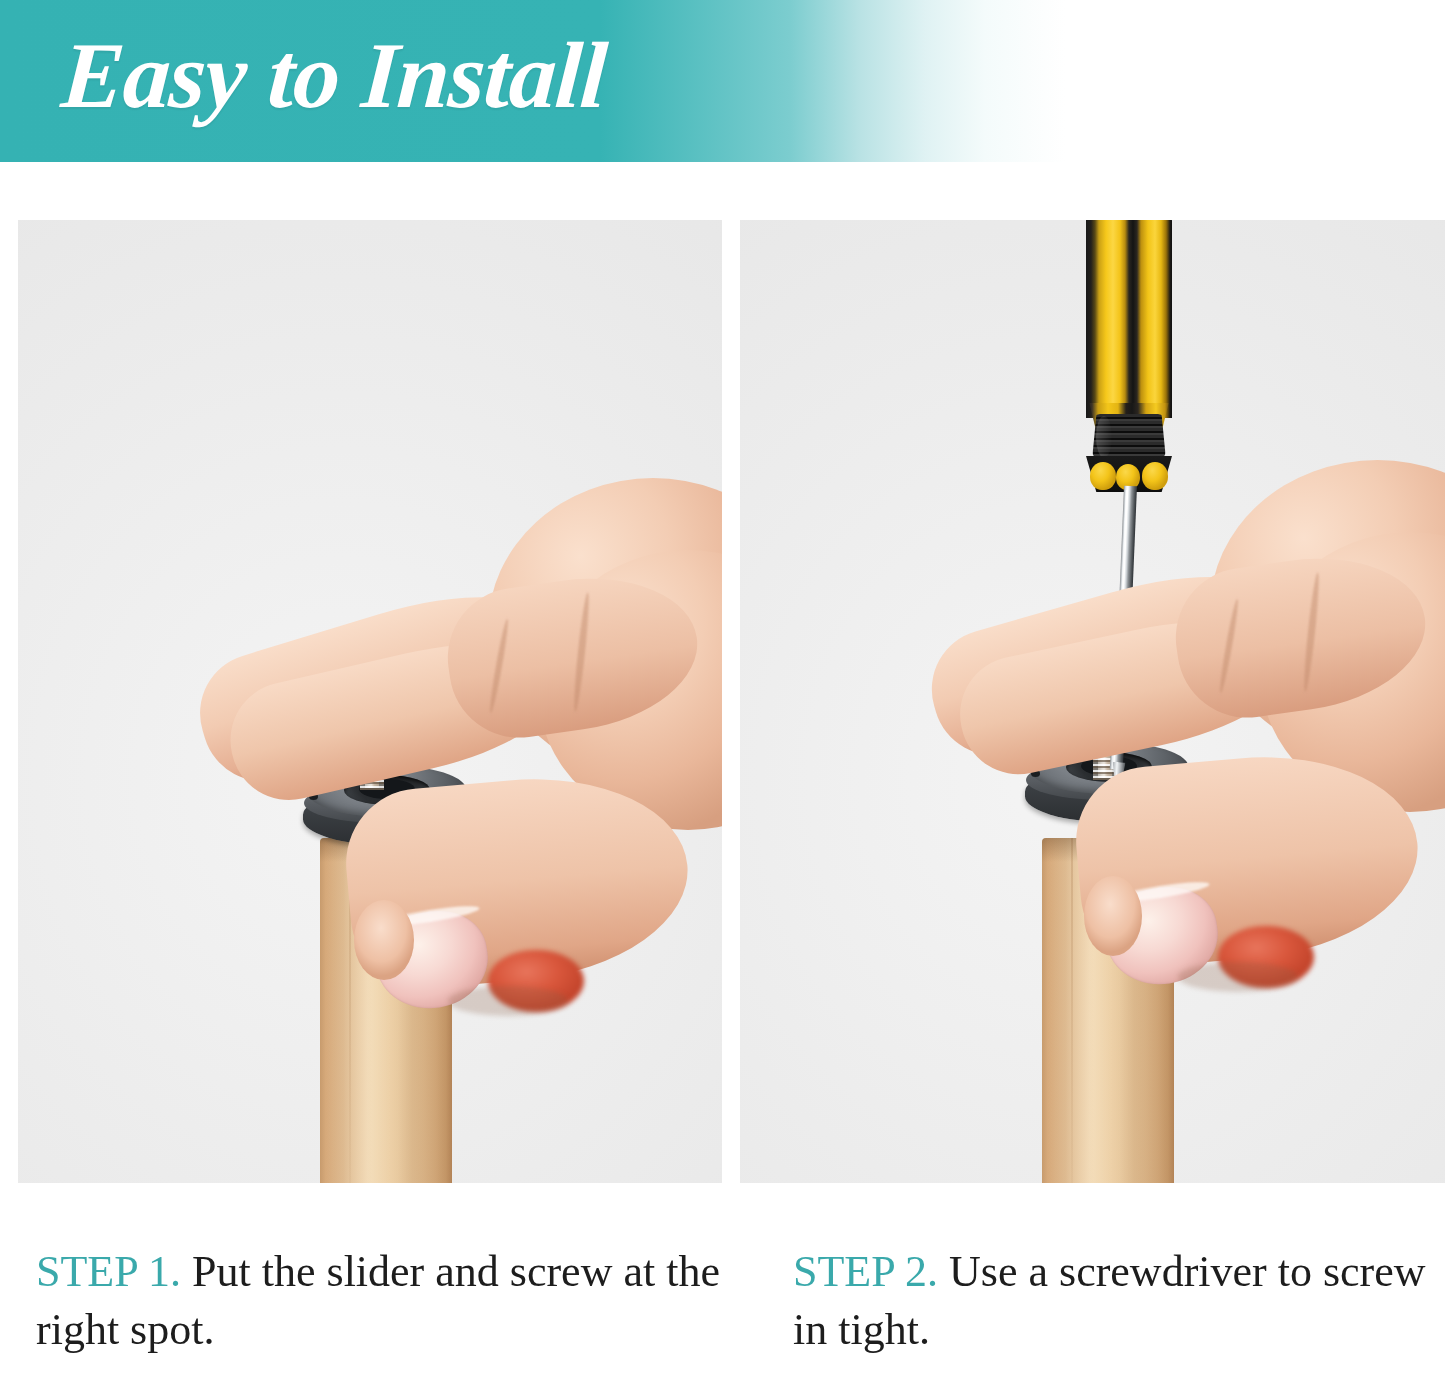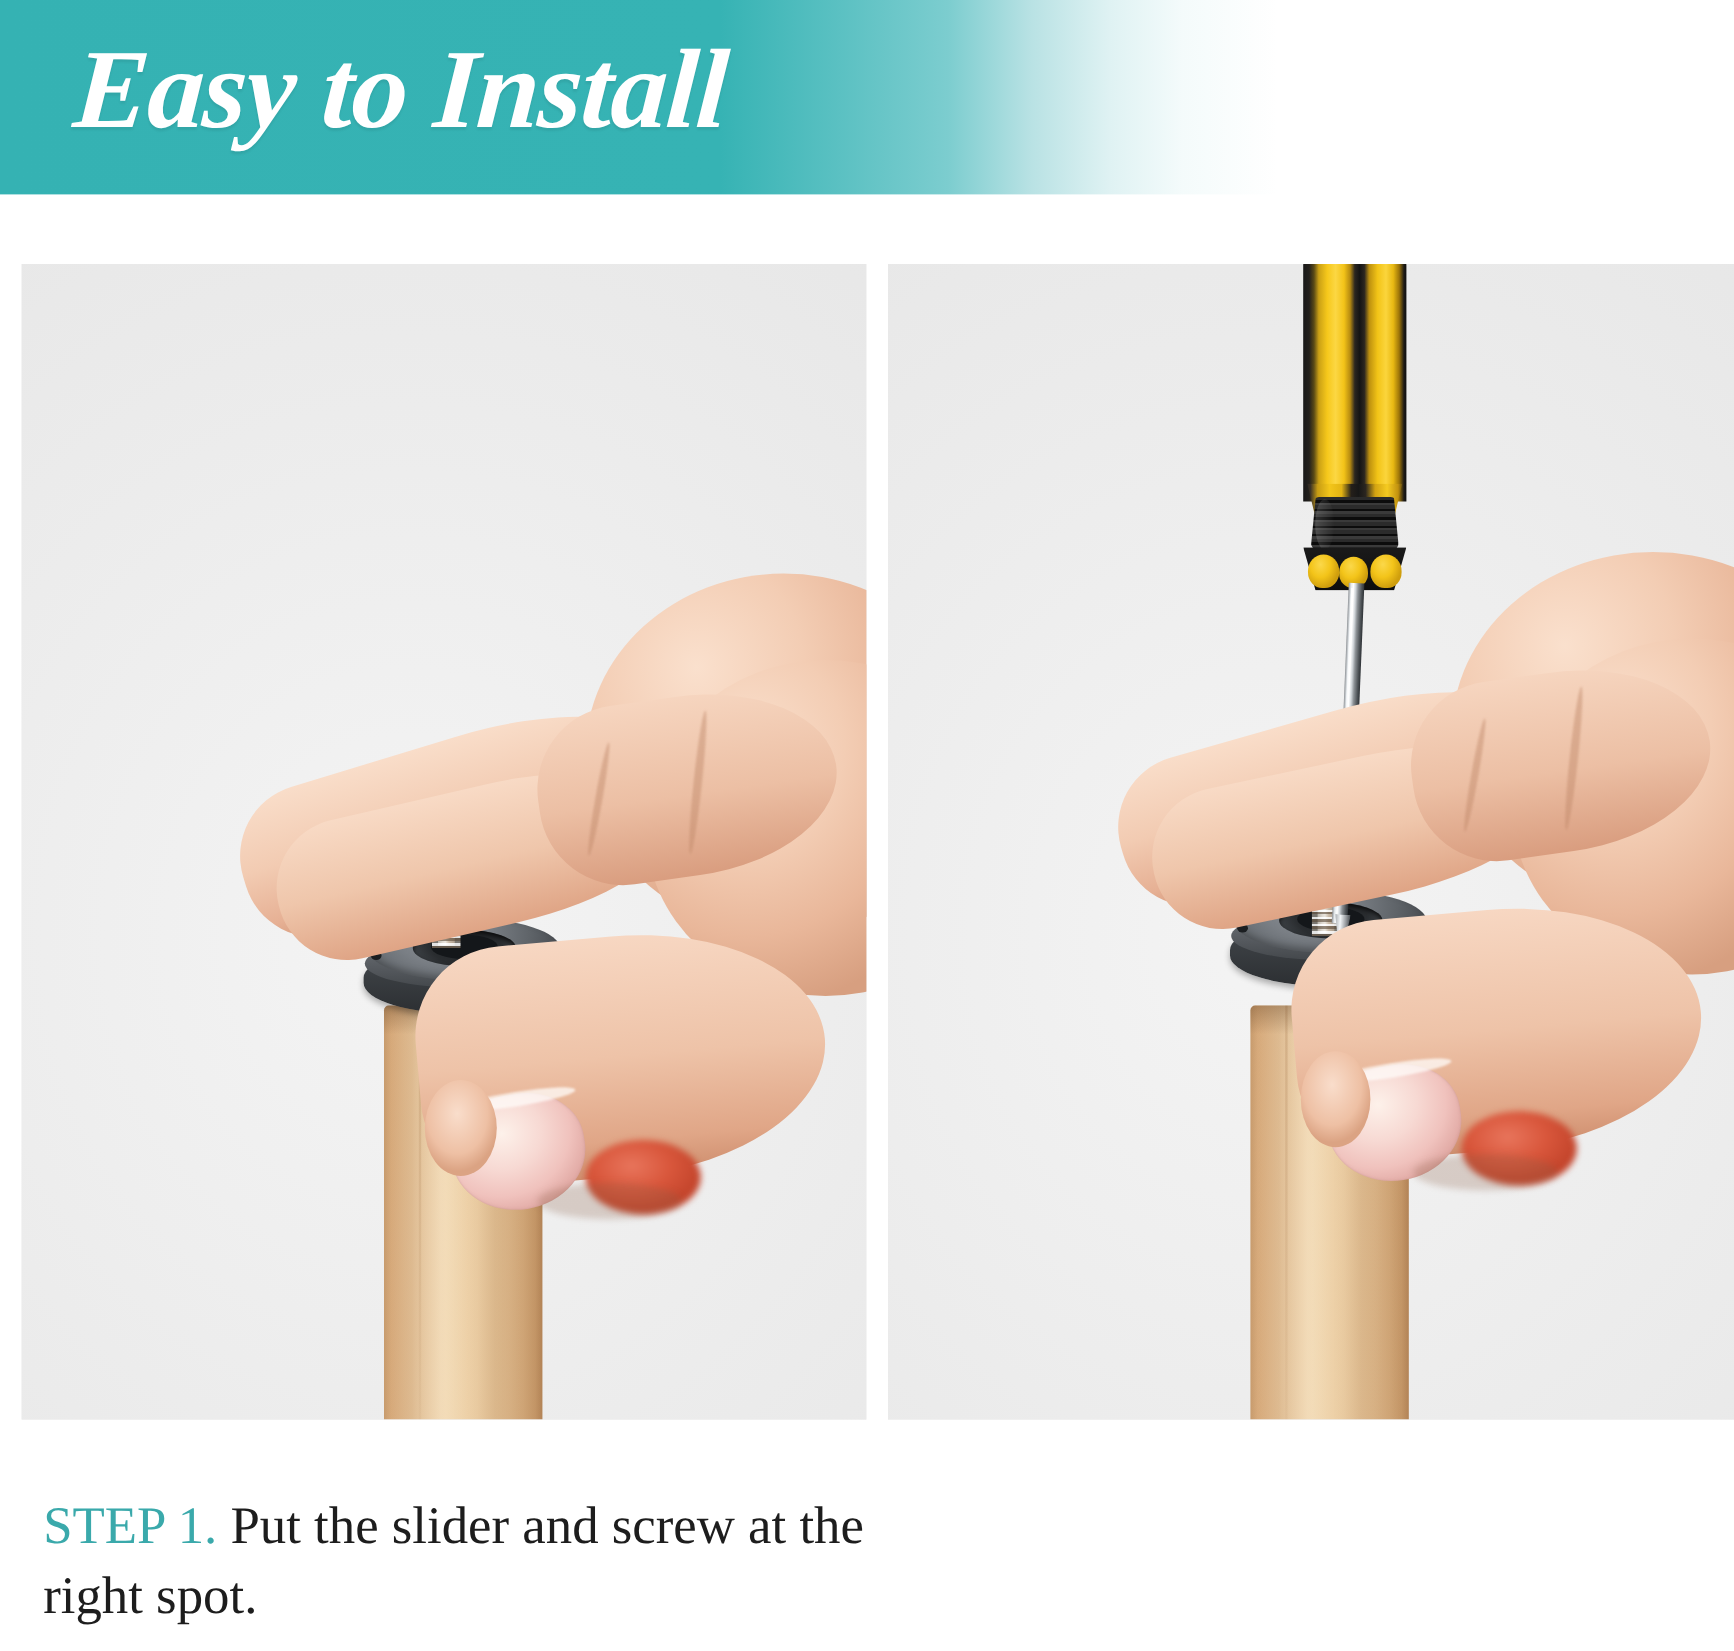--- a/index.html
+++ b/index.html
@@ -318,14 +318,17 @@
       <div class="thumb-red soft" style="left:478px; top:706px; width:96px; height:62px;"></div>
       <div class="soft" style="position:absolute; left:438px; top:742px; width:120px; height:30px;
                   border-radius:50%; background:rgba(140,95,70,.25);"></div>
     </div>
   </div>
 
   <div class="caption caption-left">
     <span class="step-label">STEP 1.</span><span> Put the slider and screw at the right spot.</span>
   </div>
 
+  <div class="caption caption-right">
+    <span class="step-label">STEP 2.</span><span> Use a screwdriver to screw in tight.</span>
+  </div>
 
 </div>
 
 </body></html>

